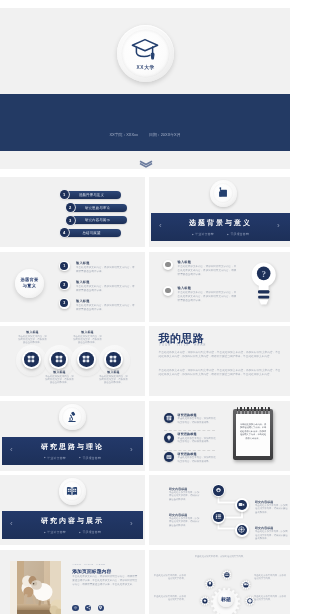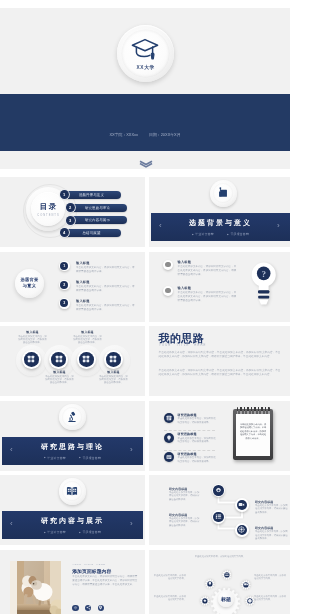--- a/index.html
+++ b/index.html
@@ -176,28 +176,20 @@
       <path d="M2 2.5 L14 9.2 L26 2.5" fill="none" stroke="#6c7c9e" stroke-width="3.4"></path>
       <path d="M2 7.2 L14 13.8 L26 7.2" fill="none" stroke="#6c7c9e" stroke-width="3.4"></path>
     </svg>
   </div>
 
   <div class="grid">
 
     <div class="row">
 
       <div class="tile">
-        <div class="toc-o">
-          <div class="toc-m">
-            <div class="toc-i">
-              <div class="toc-cn">目录</div>
-              <div class="toc-en">CONTENTS</div>
-            </div>
-          </div>
-        </div>
         <div class="toc-bar" style="left:62px;top:13.5px;width:59px">
             <span>选题背景与意义</span>
           </div>
         <div class="toc-num" style="left:59.5px;top:13px">1</div>
         <div class="toc-bar" style="left:68px;top:26.5px;width:59px">
             <span>研究思路与理论</span>
           </div>
         <div class="toc-num" style="left:65.5px;top:26px">2</div>
         <div class="toc-bar" style="left:68px;top:39px;width:59px">
             <span>研究内容与展示</span>

